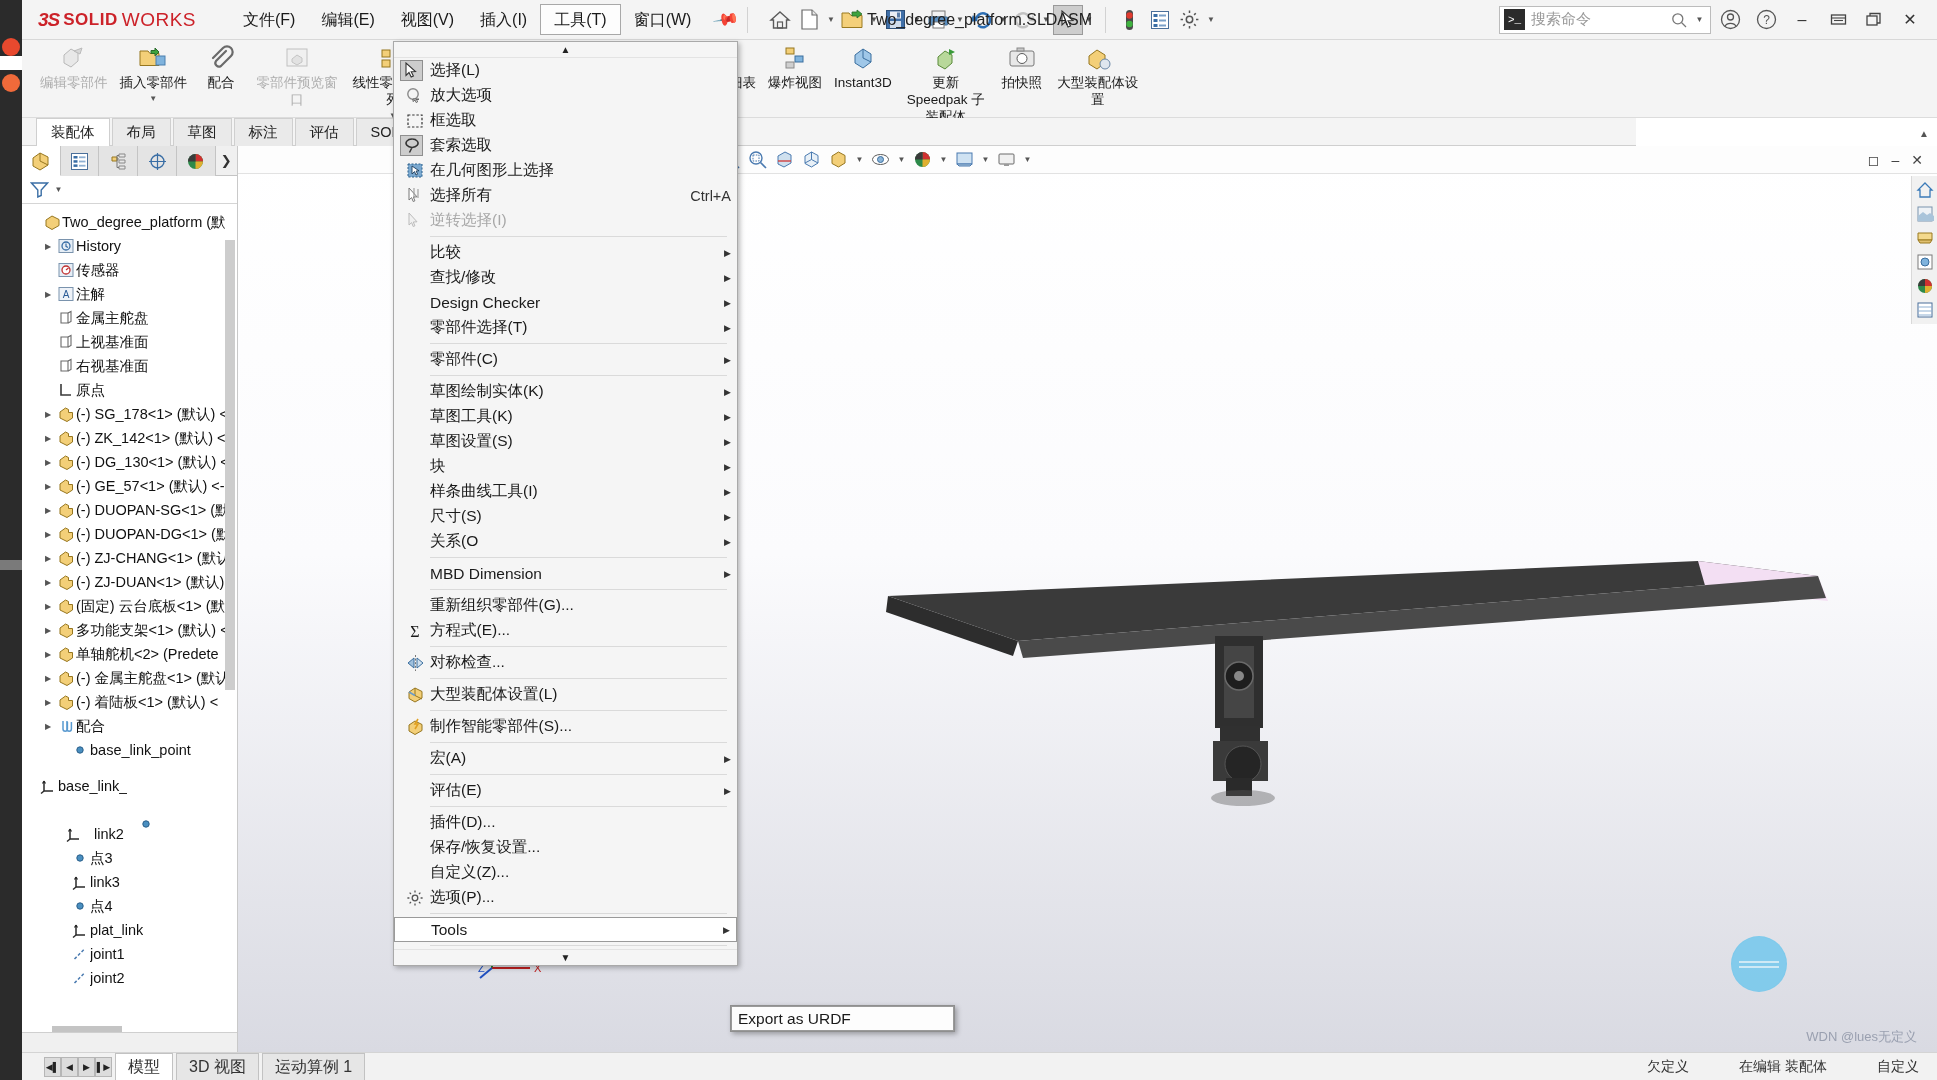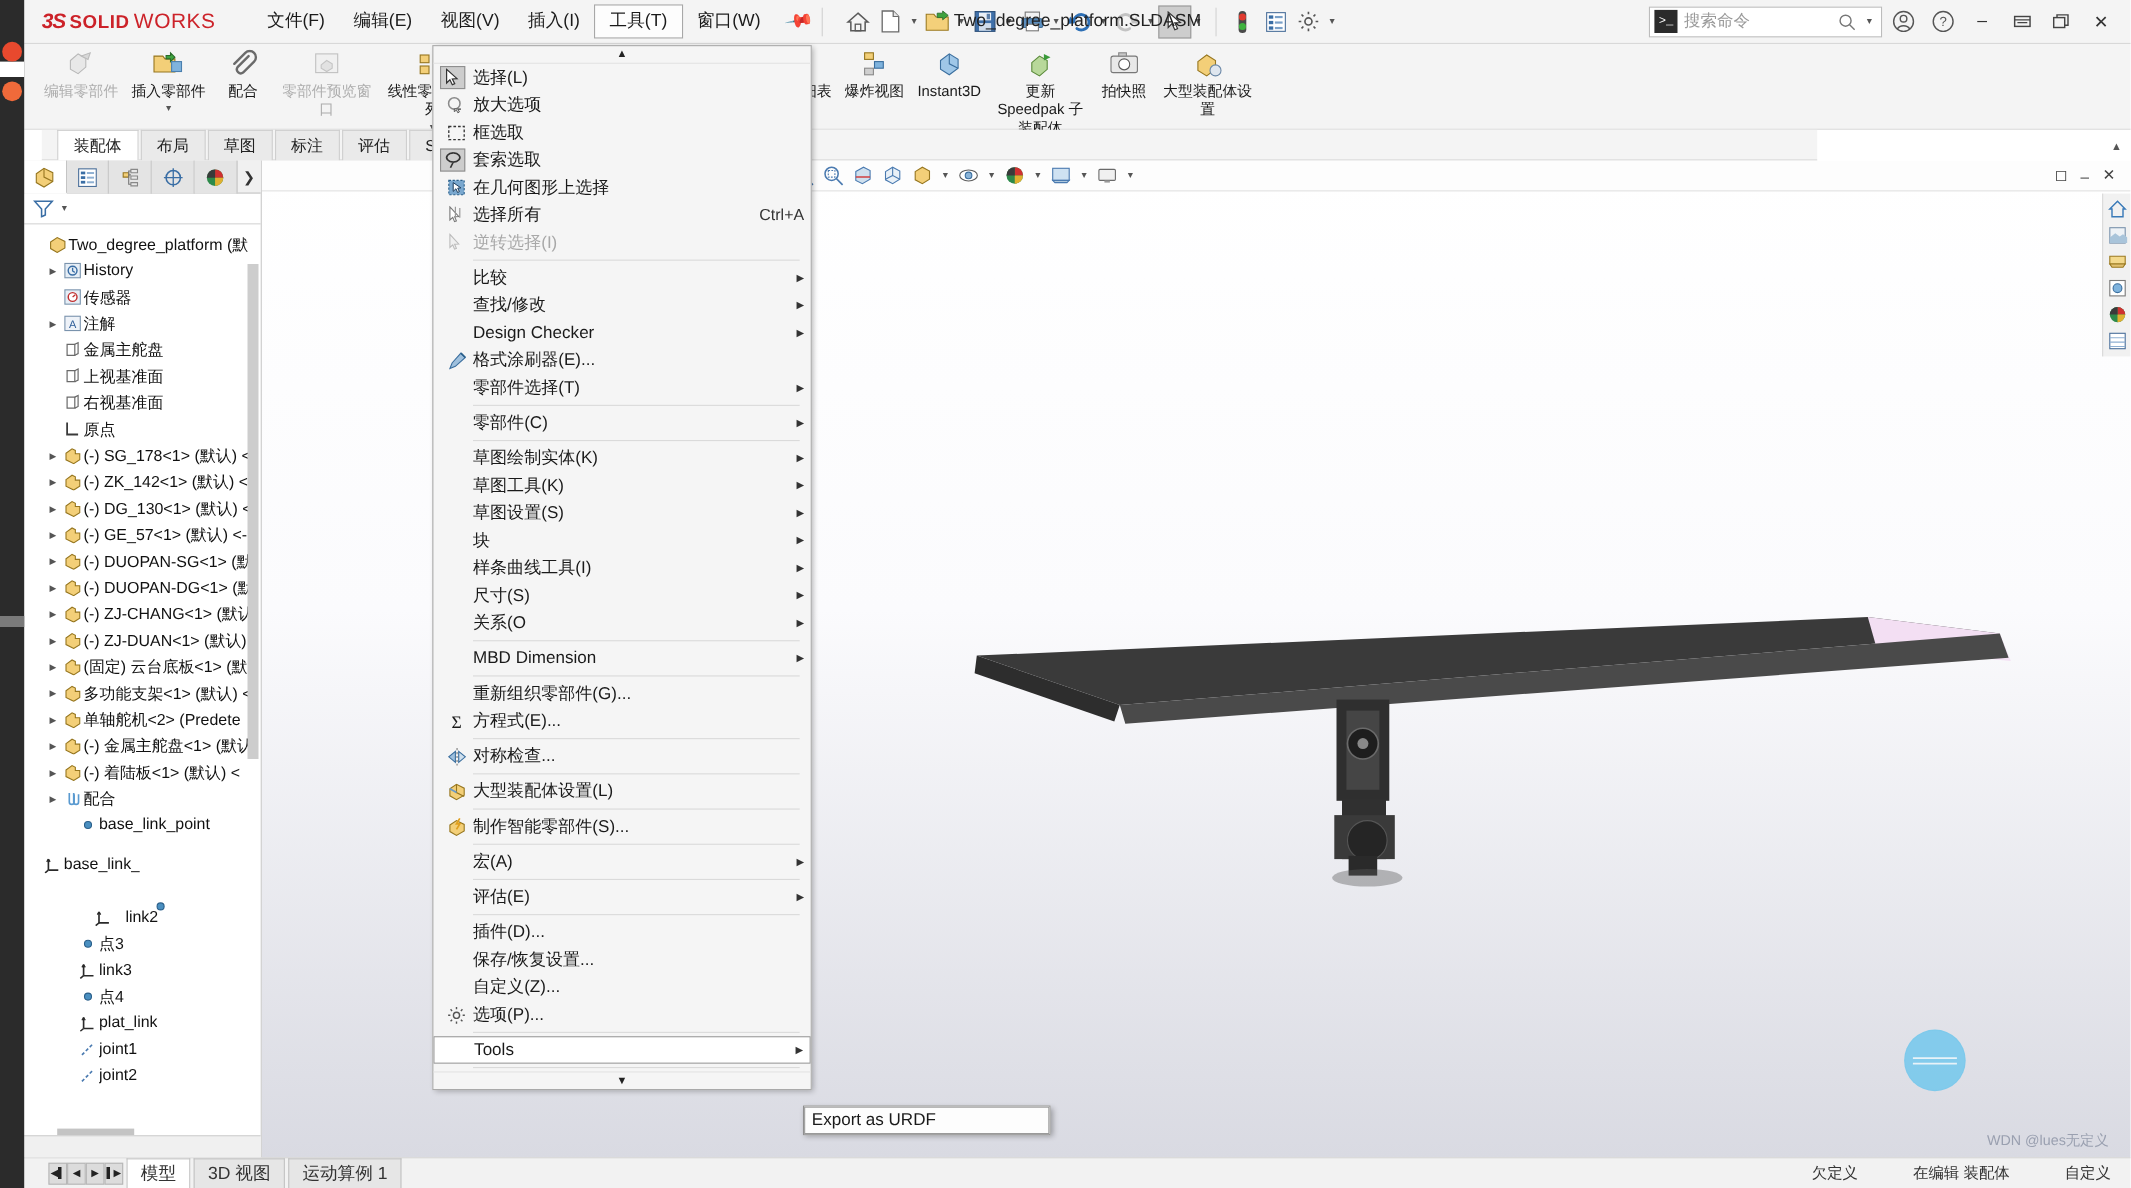--- a/index.html
+++ b/index.html
@@ -51,21 +51,21 @@
      border-bottom:1px solid #dcdcdc; display:flex; align-items:flex-start; }
   .rb-item { width:auto; min-width:56px; padding:3px 6px 0; text-align:center; font-size:13.5px;
      color:#1a1a1a; line-height:1.25; position:relative;}
   .rb-item.dis { color:#aeaeae; }
   .rb-ico { height:30px; display:flex; align-items:center; justify-content:center; margin-bottom:2px;}
   .rb-lbl { display:block; max-width:84px; margin:0 auto; }
   .rb-caret { font-size:8px; color:#555; margin-top:2px;}
   .ribbon-collapse { position:absolute; right:8px; top:88px; font-size:10px; color:#555;}
 
   
-  .cmdtabs { position:absolute; left:38px; top:118px; width:1614px; height:28px;
+  .cmdtabs { position:absolute; left:22px; top:118px; width:1614px; height:28px;
      background:#f4f4f4; display:flex; align-items:flex-start; border-bottom:1px solid #cfcfcf;}
   .cmdtab { padding:4px 14px; font-size:14.5px; border:1px solid #cfcfcf; border-bottom:none;
      background:#eaeaea; margin-right:2px; color:#222; }
   .cmdtab.sel { background:#fff; }
 
   
   .leftpanel { position:absolute; left:22px; top:146px; width:216px; bottom:28px; background:#fff;
      border-right:1px solid #c9c9c9; z-index:2;}
   .lp-tabs { display:flex; height:30px; border-bottom:1px solid #c4c4c4; background:#f0f0f0;}
   .lp-tab { width:40px; height:30px; display:flex; align-items:center; justify-content:center;
@@ -746,21 +746,21 @@
         </div>
         <div class="tnode" style="padding-left: 32px; flex-direction: column;">
           <span class="tarrow"></span>
           <span class="tico">
             <svg width="14" height="14" viewBox="0 0 14 14">
               <circle cx="7" cy="7" r="3.2" fill="#4a8fc0" stroke="#2a5f8a"></circle>
             </svg>
           </span>
           <span class="tlabel">点2</span>
         </div>
-        <div class="tnode" style="padding-left: 36px; gap: 10px;">
+        <div class="tnode" style="padding-left: 16px; gap: 10px;">
           <span class="tarrow"></span>
           <span class="tico">
             <svg width="16" height="16" viewBox="0 0 16 16">
               <path d="M4 13 V3 M4 13 h9" fill="none" stroke="#2a2a2a" stroke-width="1.5"></path>
               <path d="M4 13 l-3 2.5" stroke="#2a2a2a" stroke-width="1.4"></path>
               <path d="M4 3 l-1.5 2.5 M4 3 l1.5 2.5" stroke="#2a2a2a" stroke-width="1.2" fill="none"></path>
             </svg>
           </span>
           <span class="tlabel">link2</span>
         </div>
@@ -1054,29 +1054,20 @@
           <span class="mico"></span>
           <span class="mlabel">查找/修改</span>
           <span class="marrow">▶</span>
         </div>
         <div class="mrow">
           <span class="mico"></span>
           <span class="mlabel">Design Checker</span>
           <span class="marrow">▶</span>
         </div>
         <div class="mrow">
-          <span class="mico">
-            <svg width="19" height="18" viewBox="0 0 19 18">
-              <path d="M13 2 L17 6 L8 14 L3 16 L5 11 Z" fill="#9fc0dd" stroke="#3a6e9e"></path>
-              <path d="M13 2 L17 6" stroke="#2a5f8a" stroke-width="1.6"></path>
-            </svg>
-          </span>
-          <span class="mlabel">格式涂刷器(E)...</span>
-        </div>
-        <div class="mrow">
           <span class="mico"></span>
           <span class="mlabel">零部件选择(T)</span>
           <span class="marrow">▶</span>
         </div>
         <div class="mdiv"></div>
         <div class="mrow">
           <span class="mico"></span>
           <span class="mlabel">零部件(C)</span>
           <span class="marrow">▶</span>
         </div>

